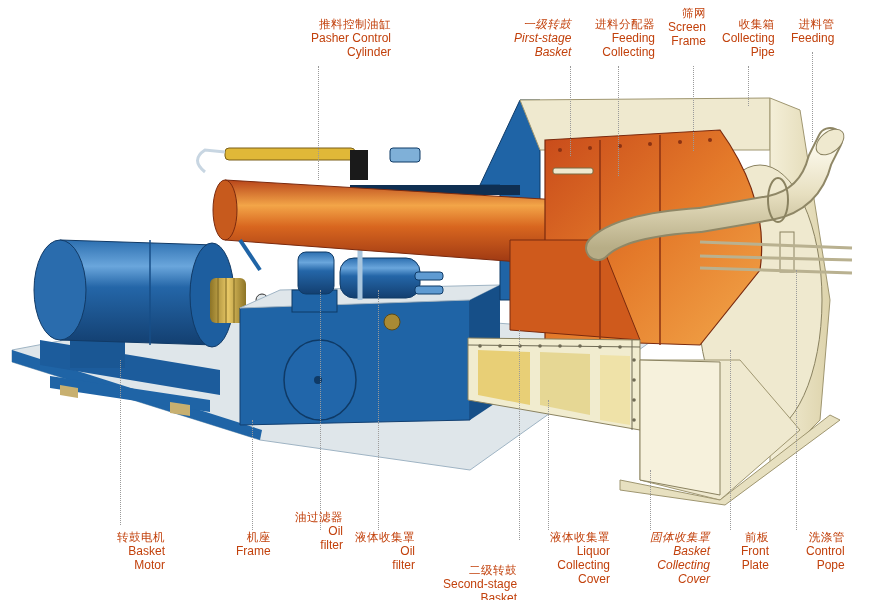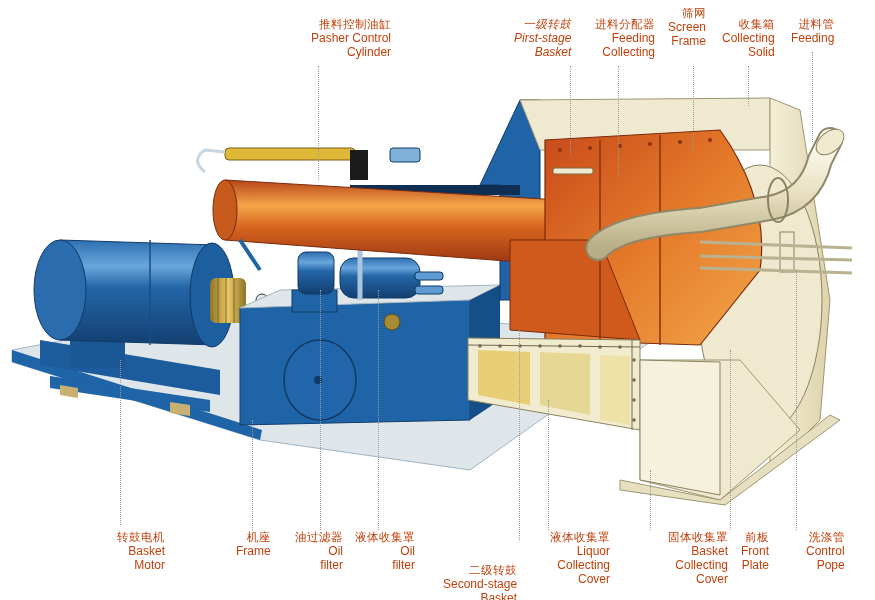--- a/index.html
+++ b/index.html
@@ -205,58 +205,58 @@
   <span class="en">Collecting</span>
 </div>
 <div class="label" style="left:668px; top:6px;">
   <span class="zh">筛网</span>
   <span class="en">Screen</span>
   <span class="en">Frame</span>
 </div>
 <div class="label" style="left:722px; top:17px;">
   <span class="zh">收集箱</span>
   <span class="en">Collecting</span>
-  <span class="en">Solid</span>
+  <span class="en">Pipe</span>
 </div>
 <div class="label" style="left:791px; top:17px;">
   <span class="zh">进料管</span>
   <span class="en">Feeding</span>
 </div>
 
 <div class="label" style="left:117px; top:530px;">
   <span class="zh">转鼓电机</span>
   <span class="en">Basket</span>
   <span class="en">Motor</span>
 </div>
 <div class="label" style="left:236px; top:530px;">
   <span class="zh">机座</span>
   <span class="en">Frame</span>
 </div>
-<div class="label" style="left:295px; top:530px;">
+<div class="label" style="left:295px; top:510px;">
   <span class="zh">油过滤器</span>
   <span class="en">Oil</span>
   <span class="en">filter</span>
 </div>
 <div class="label" style="left:355px; top:530px;">
   <span class="zh">液体收集罩</span>
   <span class="en">Oil</span>
   <span class="en">filter</span>
 </div>
 <div class="label" style="left:443px; top:530px;margin-top:33px;">
   <span class="zh">二级转鼓</span>
   <span class="en">Second-stage</span>
   <span class="en">Basket</span>
 </div>
 <div class="label" style="left:550px; top:530px;">
   <span class="zh">液体收集罩</span>
   <span class="en">Liquor</span>
   <span class="en">Collecting</span>
   <span class="en">Cover</span>
 </div>
-<div class="label" style="left:668px; top:530px;">
+<div class="label" style="left:650px; top:530px;font-style:italic;">
   <span class="zh">固体收集罩</span>
   <span class="en">Basket</span>
   <span class="en">Collecting</span>
   <span class="en">Cover</span>
 </div>
 <div class="label" style="left:741px; top:530px;">
   <span class="zh">前板</span>
   <span class="en">Front</span>
   <span class="en">Plate</span>
 </div>

